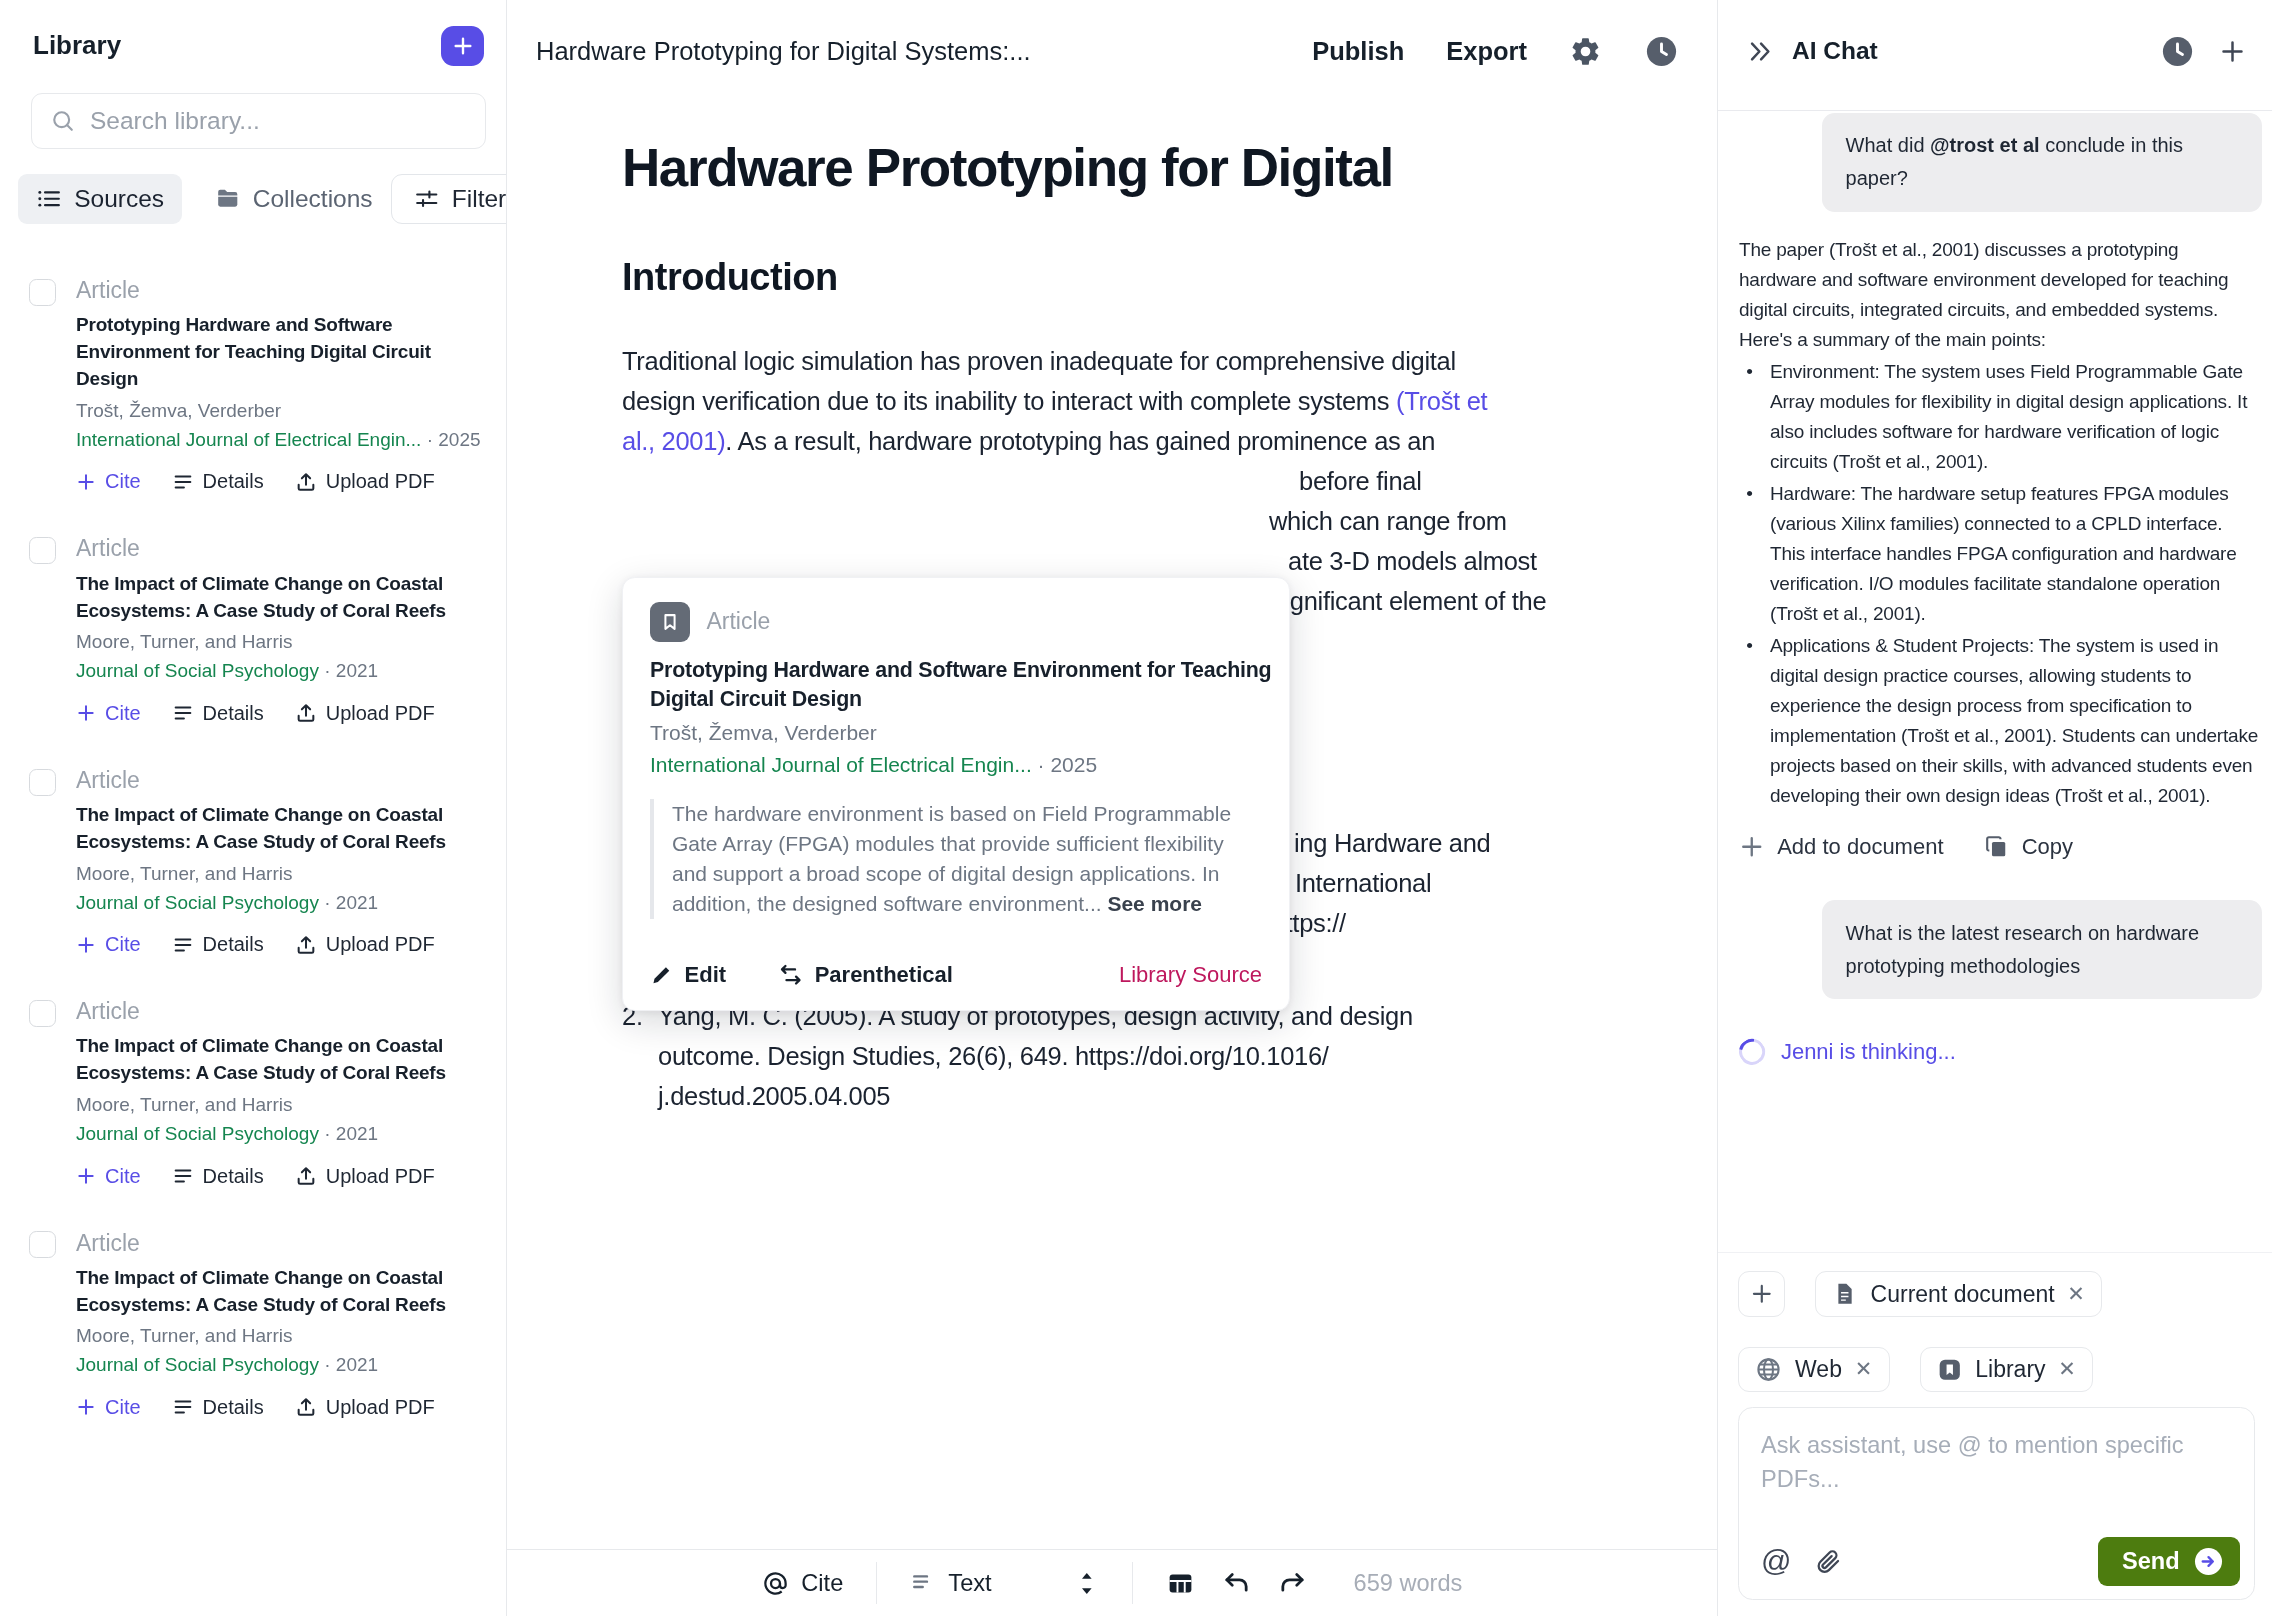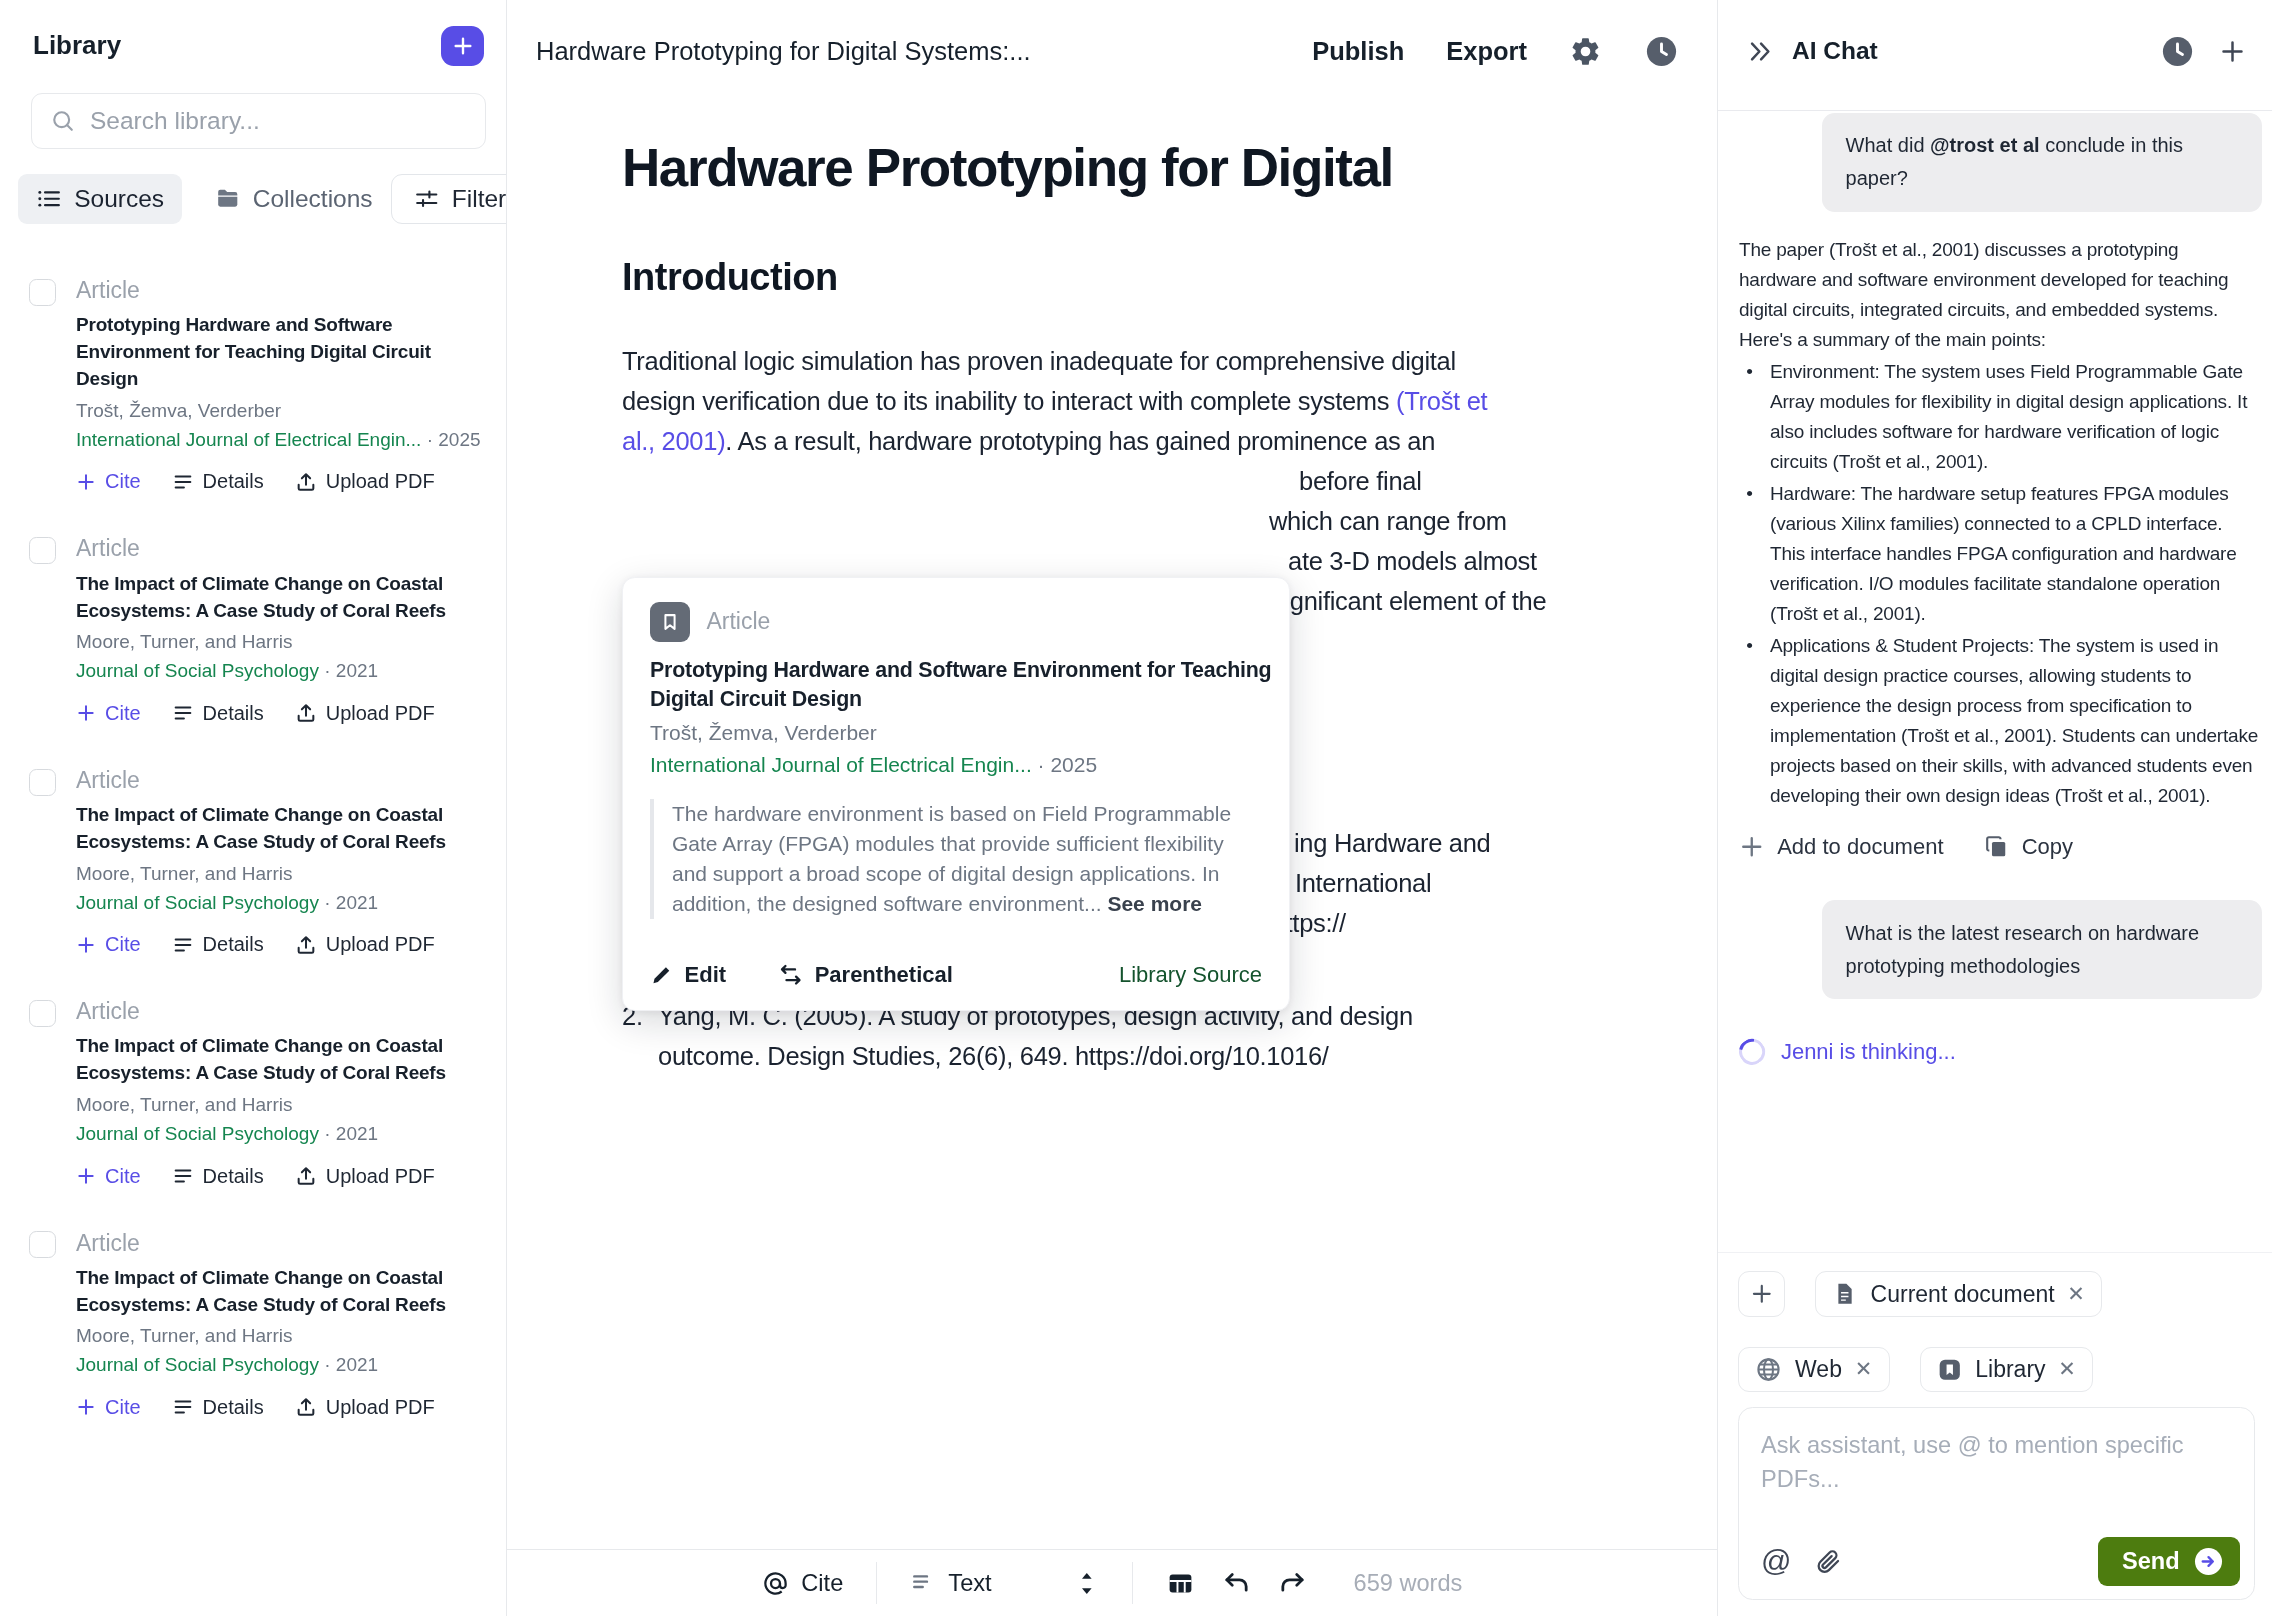--- a/index.html
+++ b/index.html
@@ -58,21 +58,21 @@
   .bm-badge { width:40px; height:40px; border-radius:9px; background:#646b76; display:flex; align-items:center; justify-content:center; flex:none; }
   .pop-type { font-size:23px; color:#9aa1ab; }
   .pop-title { margin-top:14.5px; font-size:21.4px; font-weight:700; letter-spacing:-0.2px; line-height:29px; color:#17202b; white-space:nowrap; }
   .pop-authors { margin-top:7.3px; font-size:21px; color:#6d7683; }
   .pop-journal { margin-top:7.3px; font-size:21px; white-space:nowrap; }
   .quote { margin-top:22px; border-left:4.5px solid #e5e7eb; padding-left:18px; }
   .quote-line { font-size:21px; line-height:30px; color:#6d7683; white-space:nowrap; }
   .see-more { color:#39414d; font-weight:600; cursor:pointer; }
   .pop-foot { margin-top:43px; display:flex; align-items:center; gap:52px; }
   .pop-act { display:flex; align-items:center; gap:11px; font-size:22px; font-weight:600; color:#17202b; cursor:pointer; }
-  .pop-src { margin-left:auto; font-size:22px; color:#14532d;text-align:right; }
+  .pop-src { margin-left:auto; font-size:22px; color:#be185d;text-align:right; }
 
   
   .toolbar { position:absolute; left:0; right:0; bottom:0; height:67px; border-top:0.9px solid #e7e9ec; background:#fff; display:flex; align-items:center; justify-content:center; z-index:6; }
   .tb-group { display:flex; align-items:center; gap:16.4px; }
   .tb-item { display:flex; align-items:center; gap:12.7px; font-size:23.6px; color:#16202b; cursor:pointer; }
   .vsep { width:0.9px; height:42px; background:#e7e9ec; margin:0 33px; }
   .wordcount { font-size:23.6px; color:#a7adb7; margin-left:20px; }
 
   
   .chat { width:555px; flex:none; display:flex; flex-direction:column; position:relative; background:#fff; }
@@ -356,20 +356,21 @@
       <div class="refs">
         <div>
           <div class="doc-line"><span class="ref-marker"></span><span class="sp" style="width:636px"></span><span>ing Hardware and</span></div>
           <div class="doc-line"><span class="ref-marker"></span><span>Software Environment for Teaching Digital Circuit Design. International</span></div>
           <div class="doc-line"><span class="ref-marker"></span><span>Journal of Electrical Engineering Education, 38(4), 368. https://</span></div>
           <div class="doc-line"><span class="ref-marker"></span><span>doi.org/10.7227/ijeee.38.4.9</span></div>
         </div>
         <div class="ref-item2">
           <div class="doc-line"><span class="ref-marker">2.</span><span>Yang, M. C. (2005). A study of prototypes, design activity, and design</span></div>
           <div class="doc-line"><span class="ref-marker"></span><span>outcome. Design Studies, 26(6), 649. https://doi.org/10.1016/</span></div>
+          <div class="doc-line"><span class="ref-marker"></span><span>j.destud.2005.04.005</span></div>
         </div>
       </div>
     </div>
 
     <div class="popup">
       <div class="pop-type-row">
         <span class="bm-badge">
           <svg width="22" height="22" viewBox="0 0 24 24" fill="none" stroke="#fff" stroke-width="2.2" stroke-linejoin="round">
               <path d="M7 4.5h10v15l-5-4-5 4z"></path>
             </svg>

